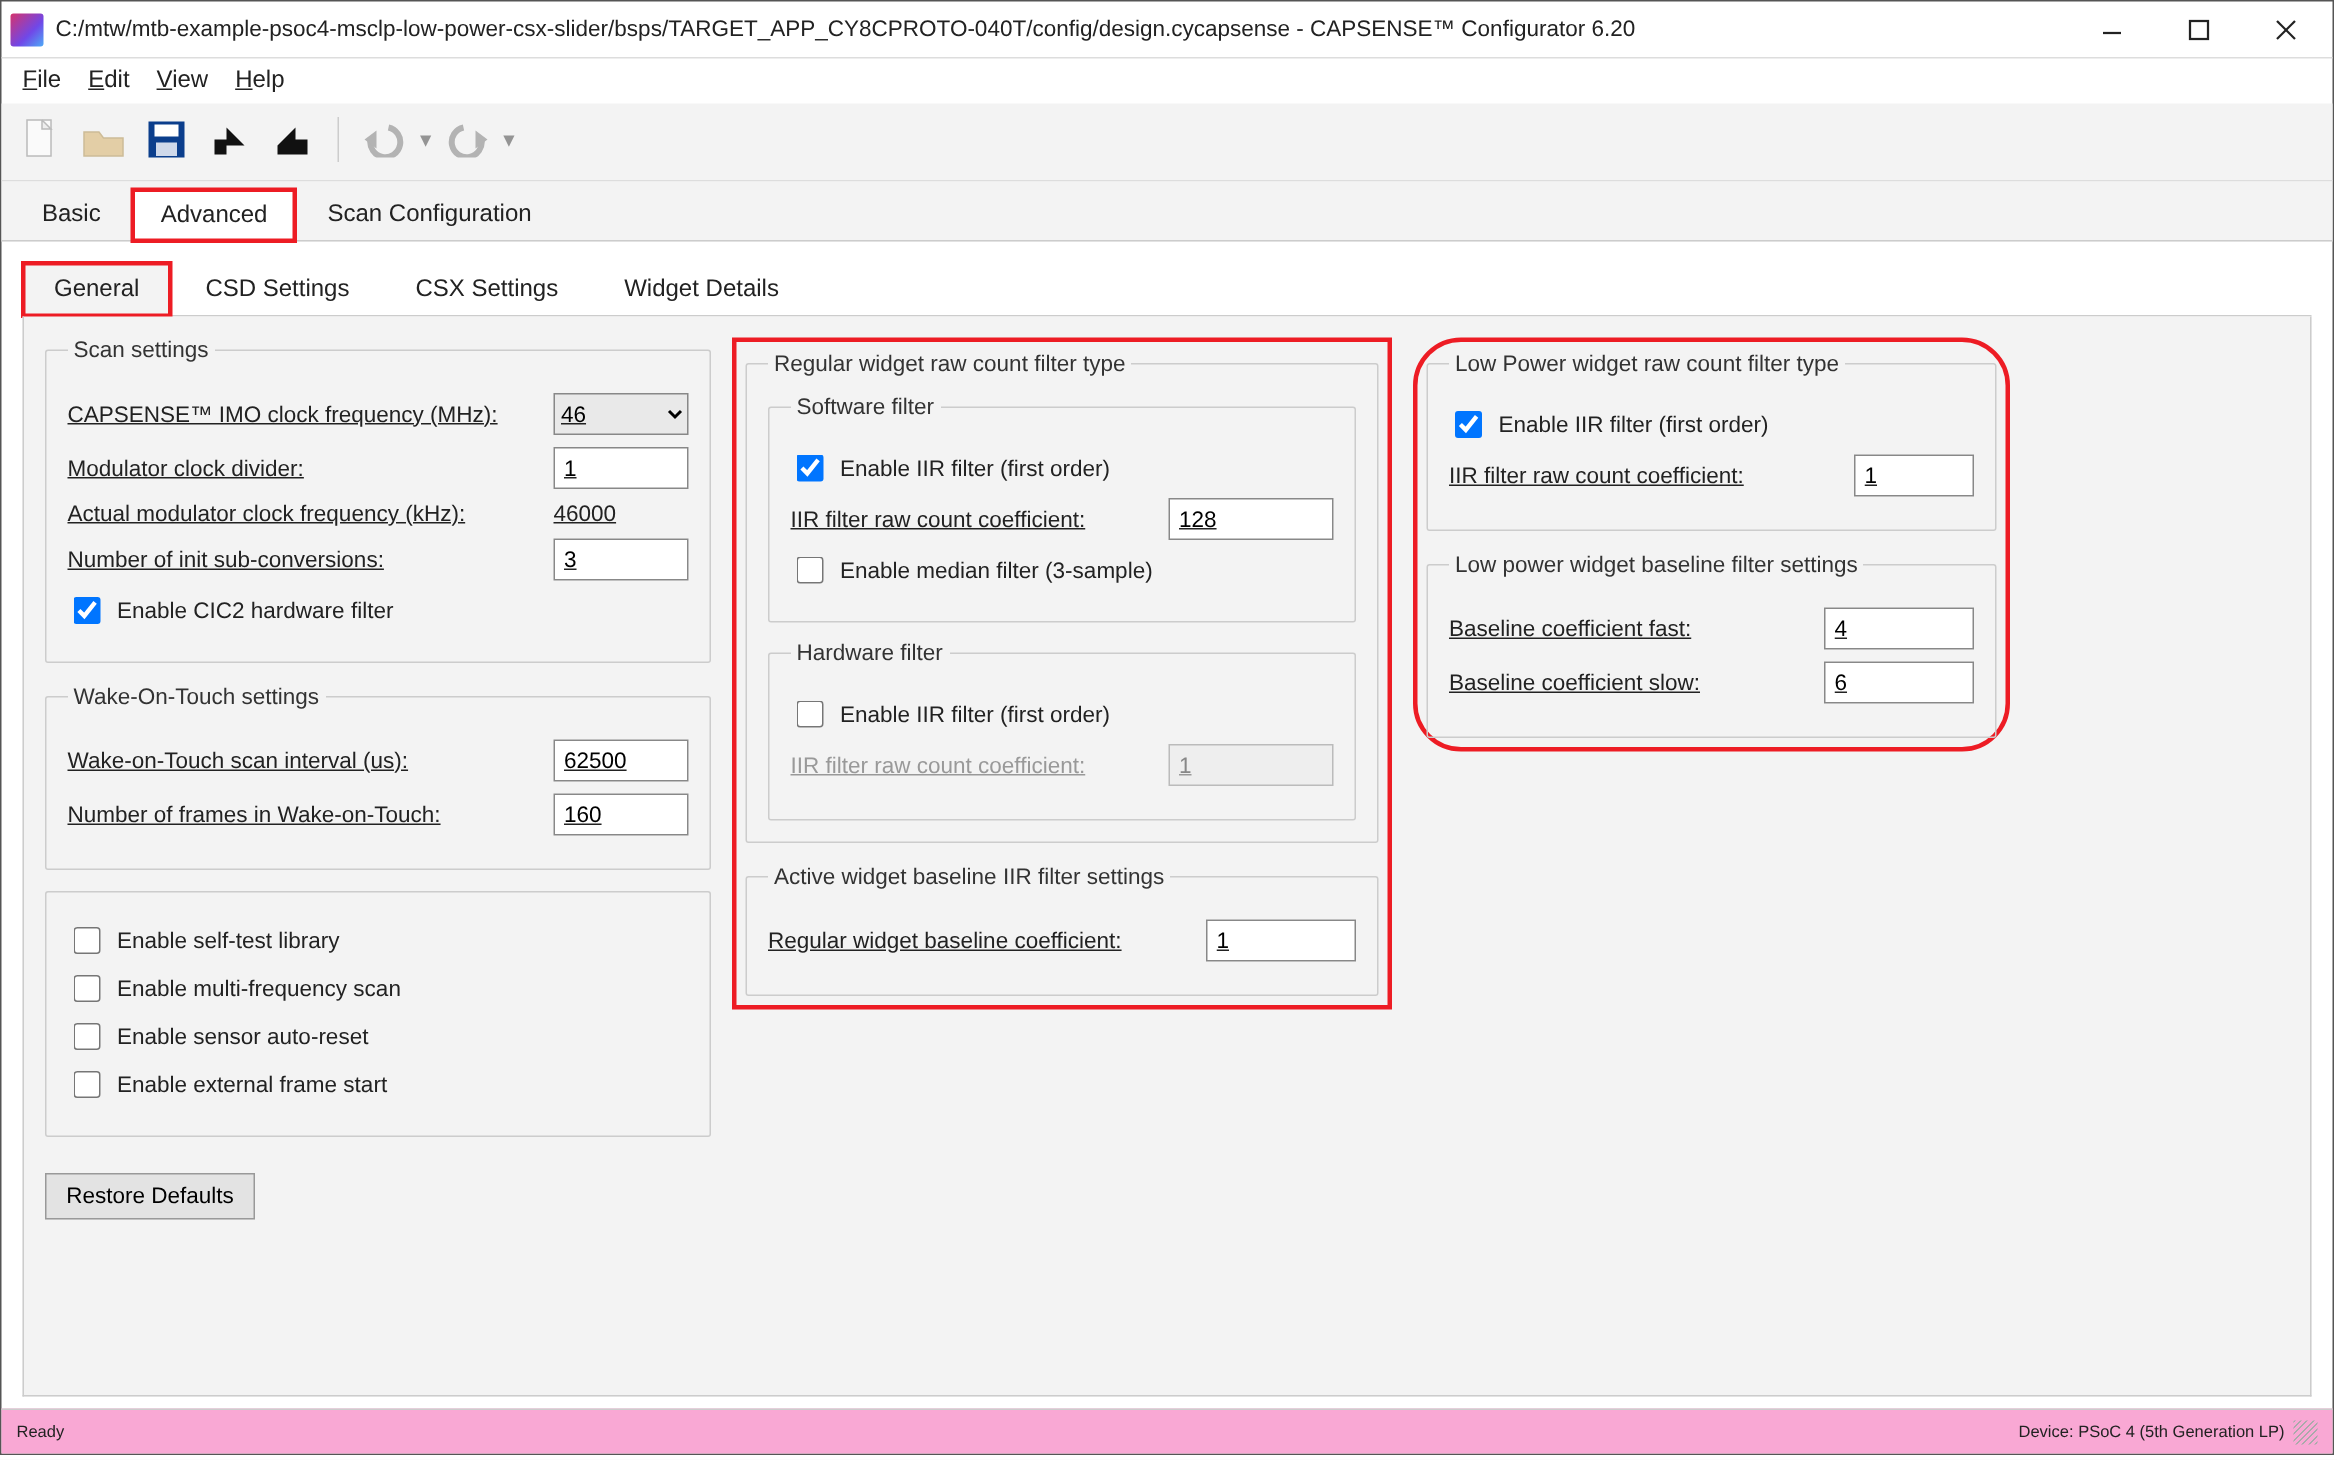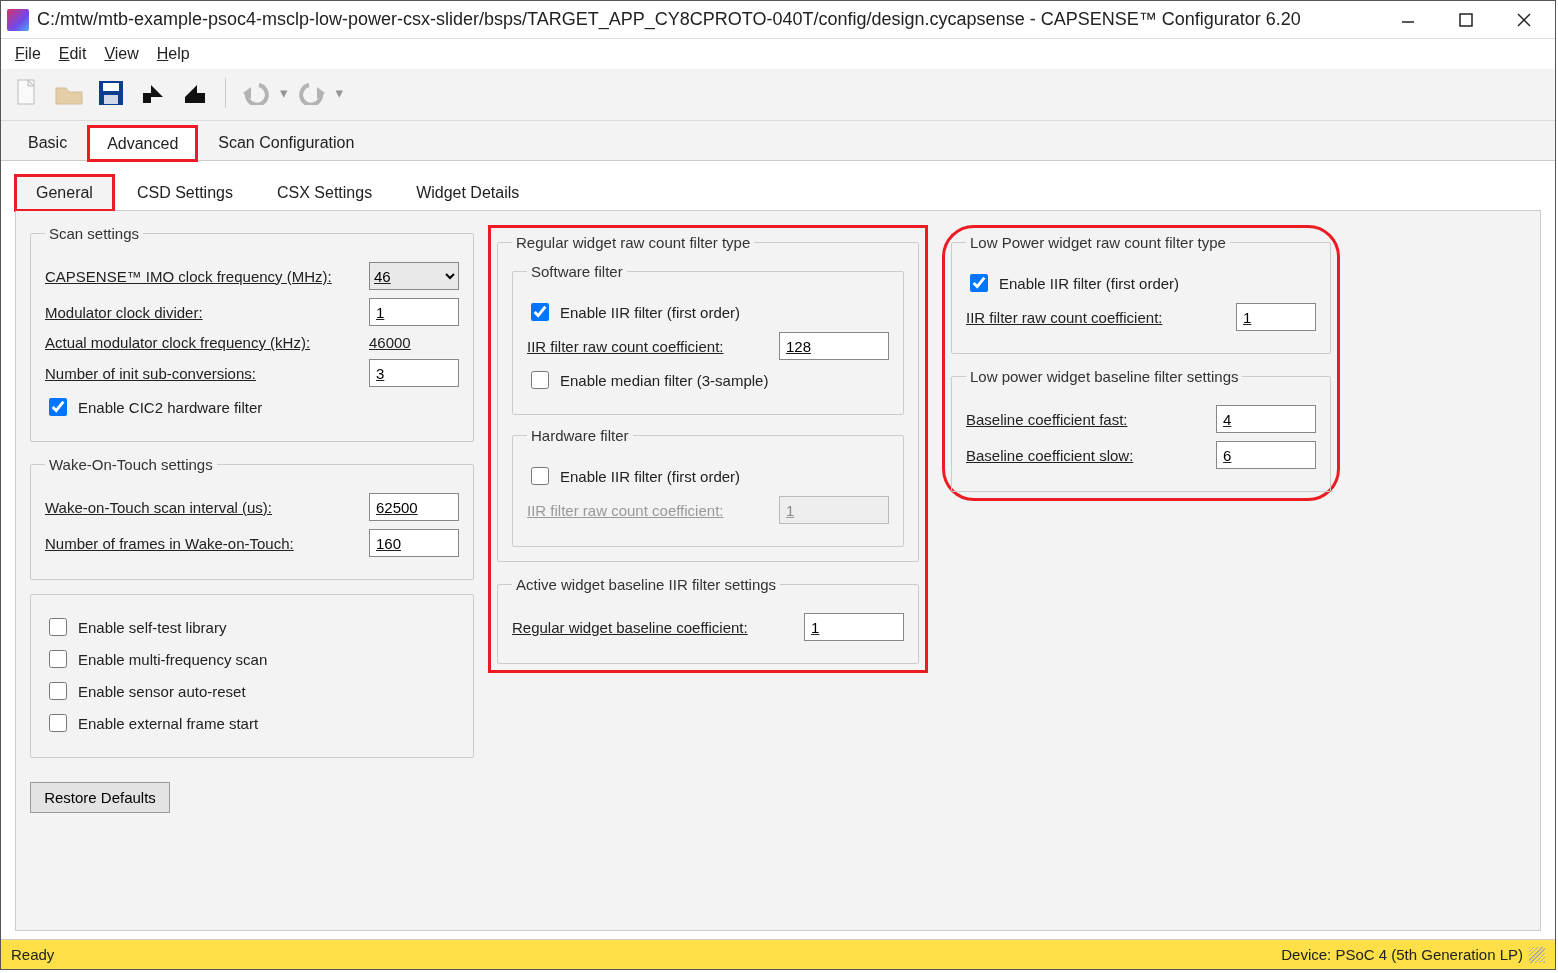--- a/index.html
+++ b/index.html
@@ -24,21 +24,21 @@
     height: 38px;
     padding: 0 6px;
     border-bottom: 1px solid #ddd;
   }
   .titlebar .app-icon {
     width: 22px; height: 22px;
     background: linear-gradient(135deg,#d6336c,#7048e8 60%,#4dabf7);
     margin-right: 8px;
     border-radius: 2px;
   }
-  .titlebar .title { flex: 1; font-size: 18px; white-space: nowrap; overflow: hidden; }
+  .titlebar .title { flex: 1; font-size: 15px; white-space: nowrap; overflow: hidden; }
   .win-btns { display: flex; gap: 36px; padding-right: 14px; }
   .win-btn { width: 22px; height: 22px; display:flex; align-items:center; justify-content:center; font-size: 16px; }
   
   .menubar {
     display: flex; gap: 18px;
     padding: 6px 14px;
     font-size: 16px;
   }
   .menubar span { cursor: default; }
   .menubar u { text-decoration: underline; }
@@ -151,24 +151,24 @@
     border:1px solid #999;
     background:#e3e3e3;
     font-size:15px;
     width:140px;
   }
   .red-box { border:3px solid #ed1c24; padding:6px; }
   
   .statusbar {
     height: 30px;
     border-top:1px solid #ccc;
-    background:#fde047;
+    background:#f9a8d4;
     display:flex; align-items:center; justify-content:space-between;
     padding:0 10px;
-    font-size:15px;
+    font-size:11px;
   }
   .grip { width:16px; height:16px; background:
     repeating-linear-gradient(135deg,#aaa 0 1px, transparent 1px 3px);
     margin-left:6px;
   }
 </style>
 </head>
 <body>
 
 <div class="window">

